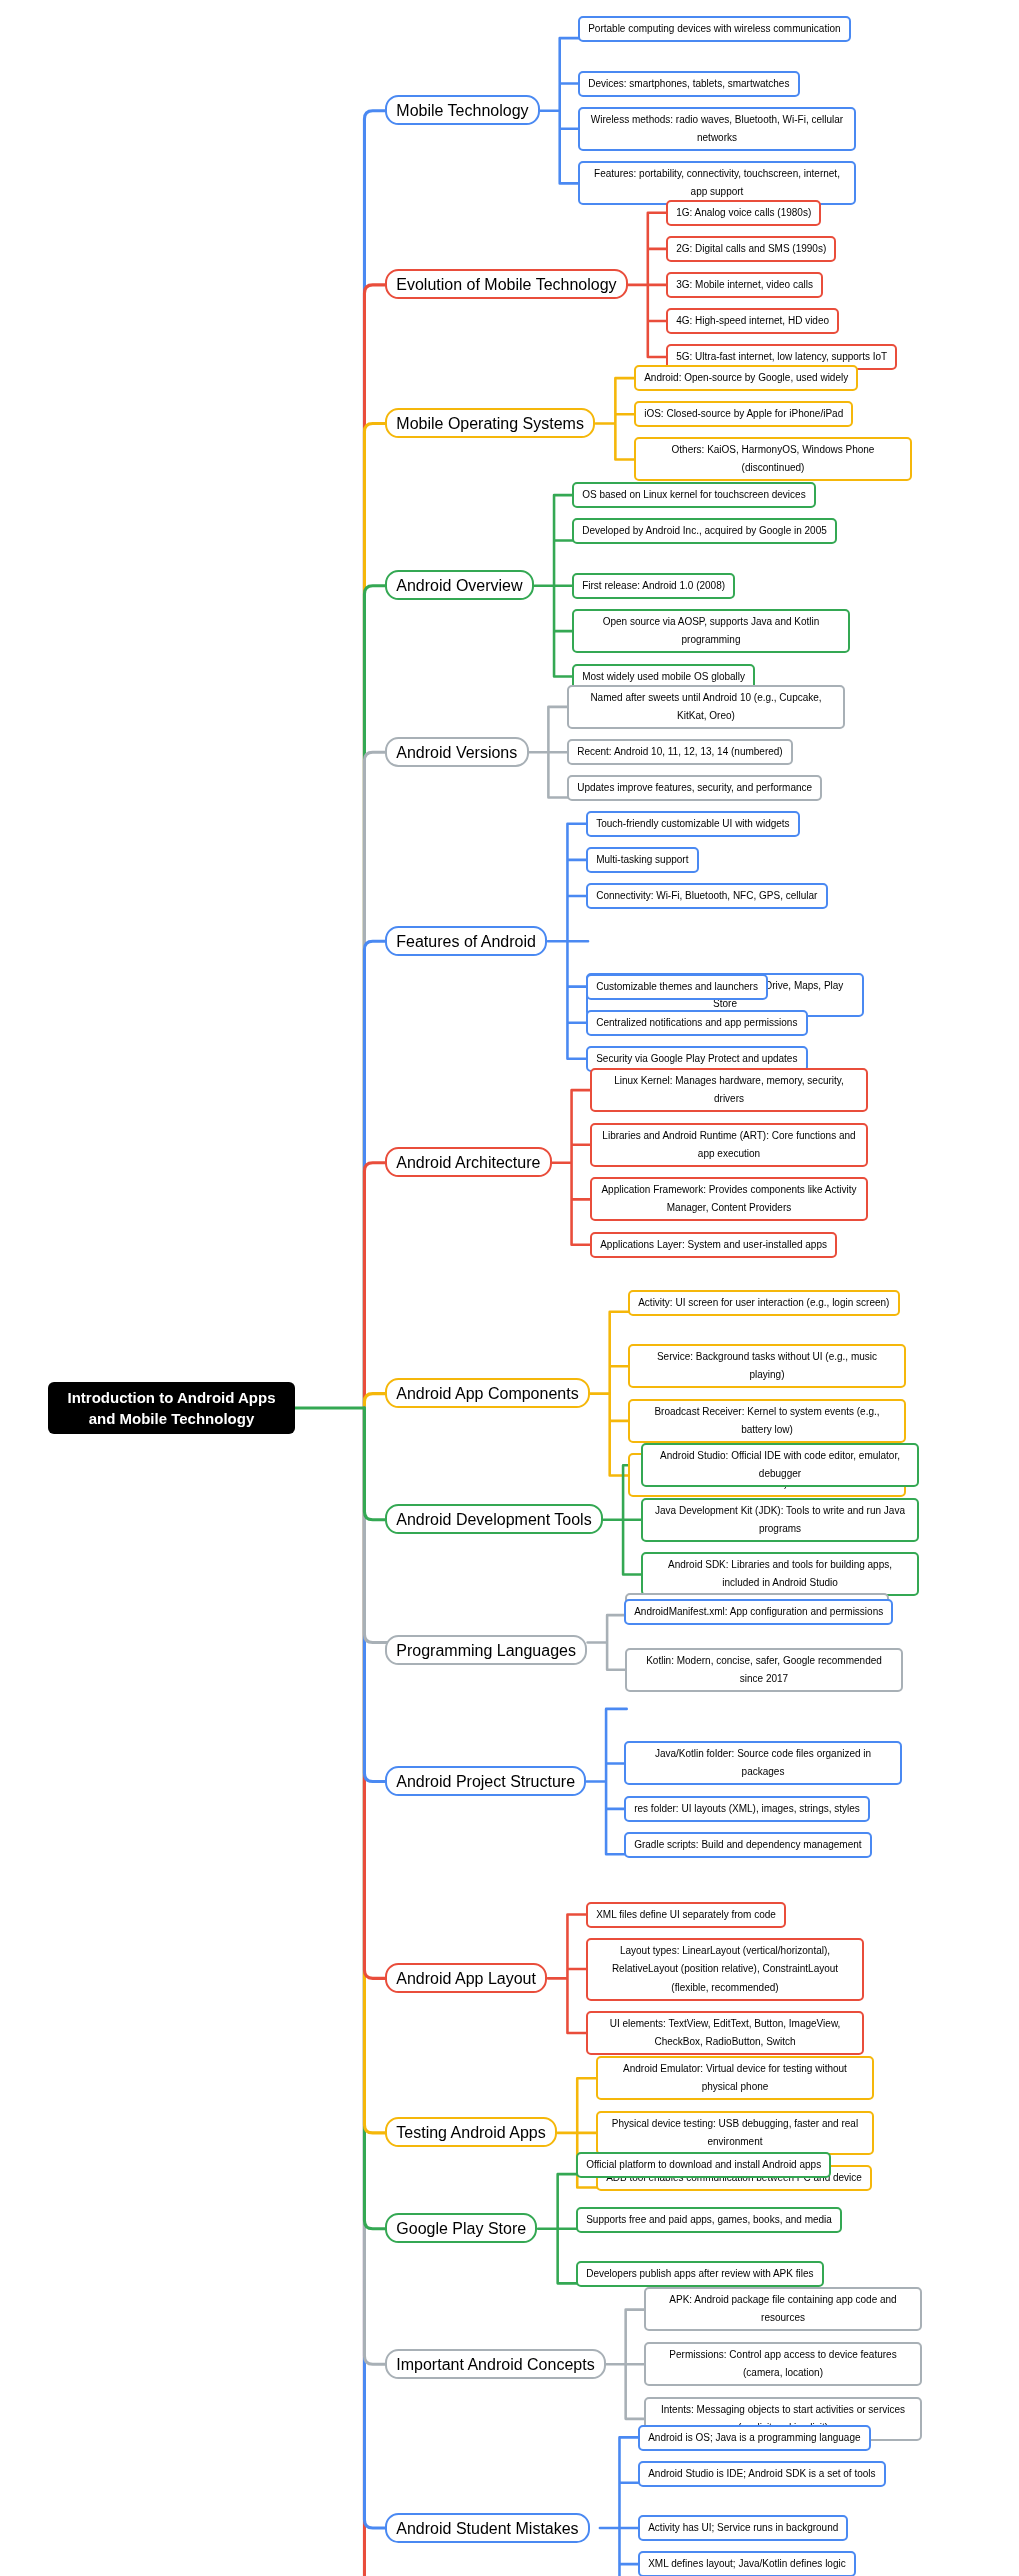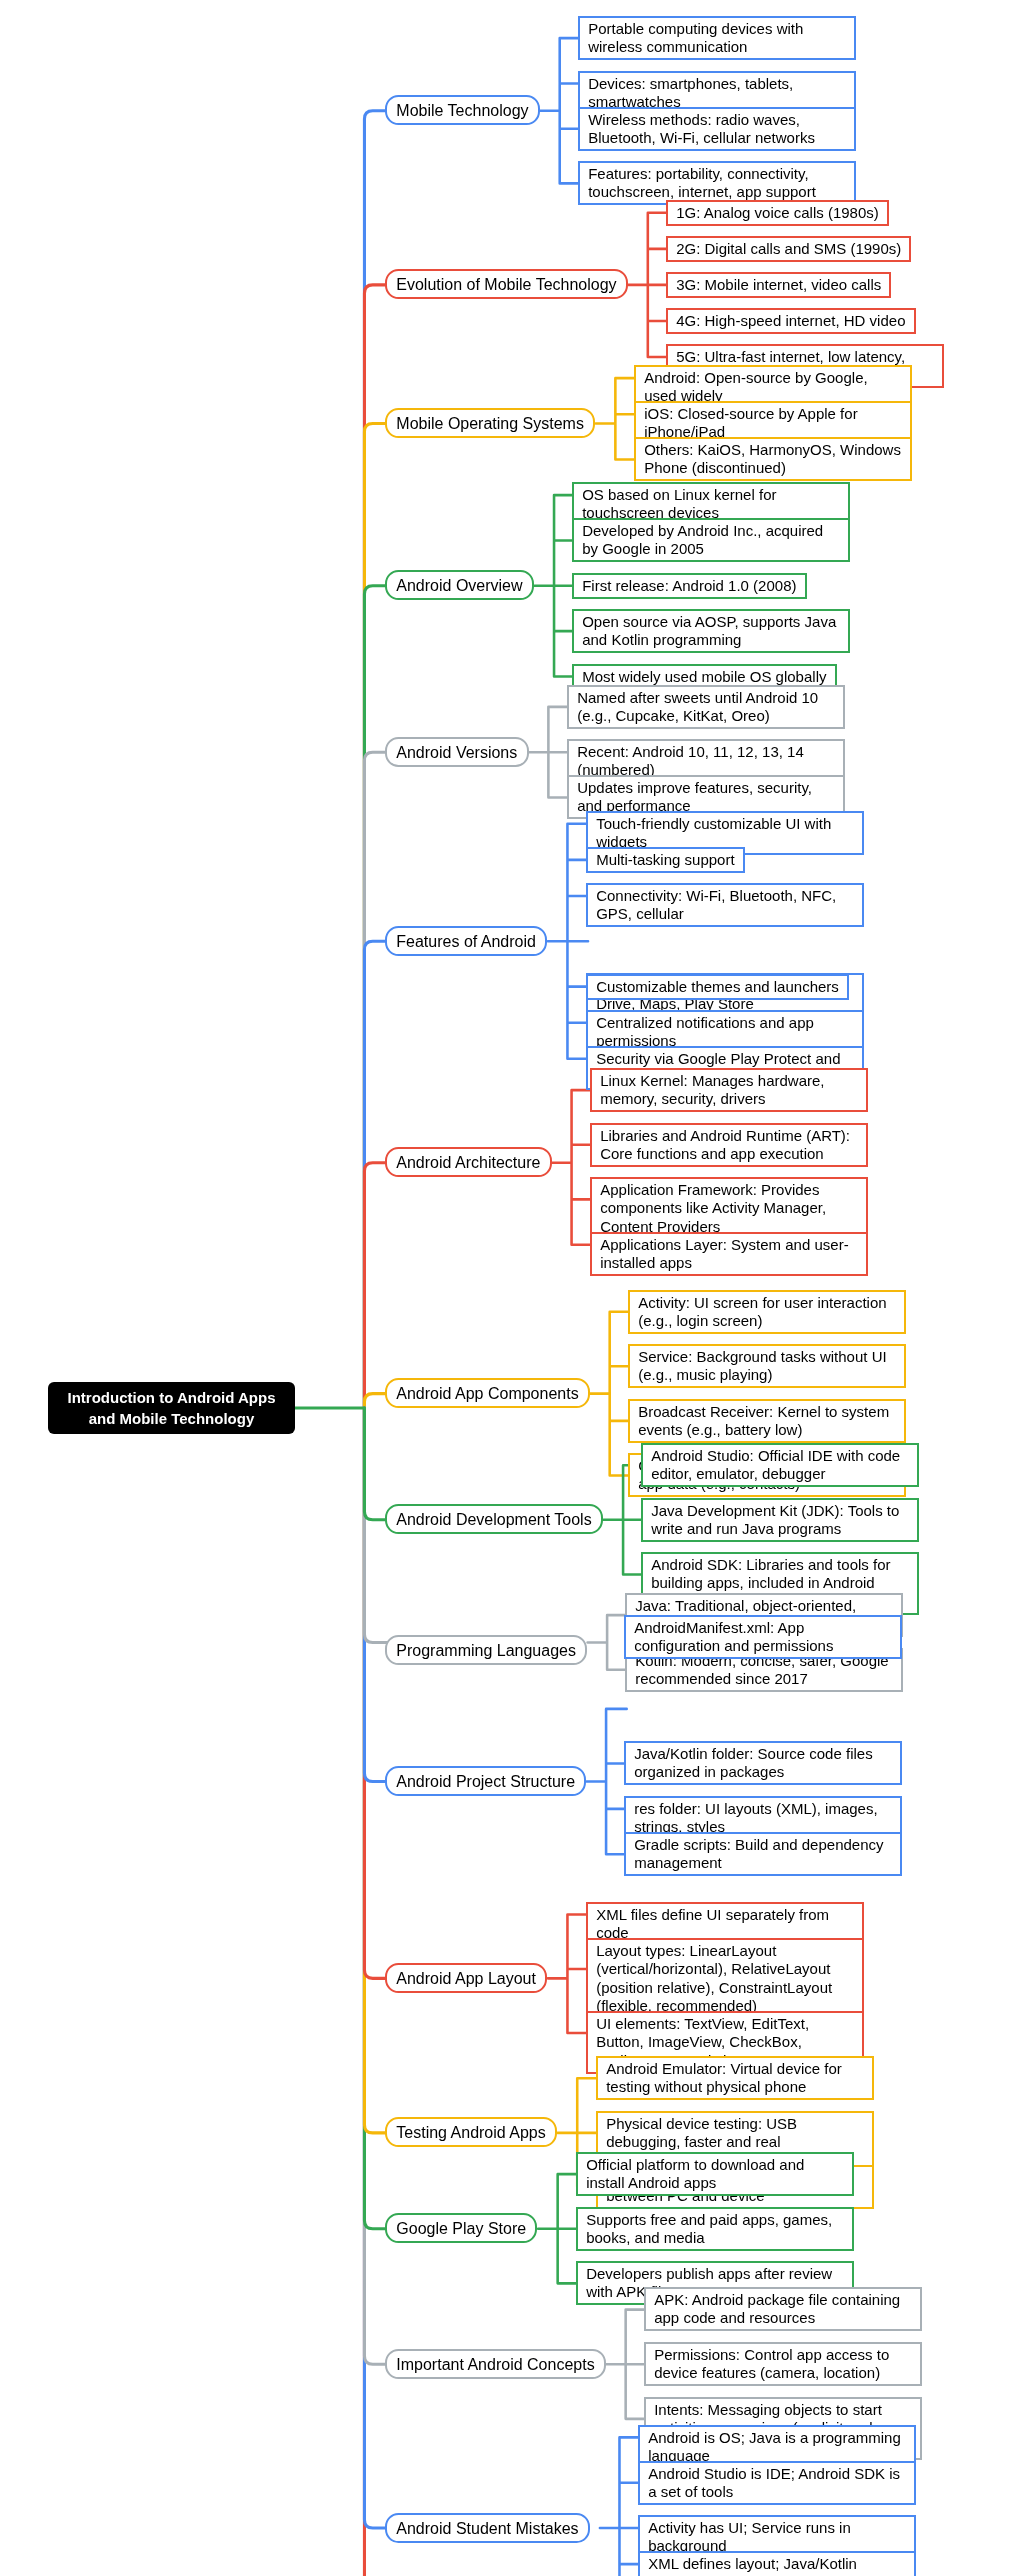--- a/index.html
+++ b/index.html
@@ -12,22 +12,22 @@
   #central-node{
     left:48px;top:1382px;max-width:247px;
     background:#000000;color:#ffffff;font-weight:bold;font-size:15px;line-height:21.6px;
     text-align:center;padding:4.6px 9.3px;border-radius:6px;
   }
   .branch{
     font-size:16px;line-height:23px;white-space:nowrap;color:#000000;
     padding:1.5px 9.3px;border:2.6px solid;border-radius:13.4px;text-align:center;
   }
   .leaf{
-    font-size:15px;line-height:18.5px;color:#000000;max-width:278px;
-    padding:1.5px 8.2px;border:2.1px solid;border-radius:0;
+    font-size:10px;line-height:18.5px;color:#000000;max-width:278px;
+    padding:1.5px 8.2px;border:2.1px solid;border-radius:5px;text-align:center;
     width:max-content;
   }
 </style>
 </head>
 <body>
 
 <div id="canvas">
   <svg id="connectors" width="1020" height="2814" viewBox="0 0 1979 5462">
       <path d="M 707 2733 V 231 Q 707 215 723 215 H 752" fill="none" stroke="#4a89f2" stroke-width="6" stroke-linecap="round"></path>
       <path d="M 707 2733 V 569 Q 707 553 723 553 H 752" fill="none" stroke="#e94d3b" stroke-width="6" stroke-linecap="round"></path>
@@ -112,21 +112,21 @@
       <div class="node leaf" style="border-color: rgb(245, 183, 10); left: 628px; top: 1399px;">Broadcast Receiver: Kernel to system events (e.g., battery low)</div>
       <div class="node leaf" style="border-color: rgb(245, 183, 10); left: 628px; top: 1453px;">Content Provider: Manages shared app data (e.g., contacts)</div>
       <div class="node branch" style="border-color: rgb(52, 168, 83); left: 385px; top: 1504px;">Android Development Tools</div>
       <div class="node leaf" style="border-color: rgb(52, 168, 83); left: 641px; top: 1443px;">Android Studio: Official IDE with code editor, emulator, debugger</div>
       <div class="node leaf" style="border-color: rgb(52, 168, 83); left: 641px; top: 1498px;">Java Development Kit (JDK): Tools to write and run Java programs</div>
       <div class="node leaf" style="border-color: rgb(52, 168, 83); left: 641px; top: 1552px;">Android SDK: Libraries and tools for building apps, included in Android Studio</div>
       <div class="node branch" style="border-color: rgb(168, 176, 182); left: 385px; top: 1627px; margin-top: 8px;">Programming Languages</div>
       <div class="node leaf" style="border-color: rgb(168, 176, 182); left: 625px; top: 1593px;">Java: Traditional, object-oriented, platform independent</div>
       <div class="node leaf" style="border-color: rgb(168, 176, 182); left: 625px; top: 1648px;">Kotlin: Modern, concise, safer, Google recommended since 2017</div>
       <div class="node branch" style="border-color: rgb(74, 137, 242); left: 385px; top: 1766px;">Android Project Structure</div>
-      <div class="node leaf" style="border-color: rgb(74, 137, 242); left: 624px; top: 1599px; margin-top: 16px;">AndroidManifest.xml: App configuration and permissions</div>
+      <div class="node leaf" style="border-color: rgb(74, 137, 242); left: 624px; top: 1599px;">AndroidManifest.xml: App configuration and permissions</div>
       <div class="node leaf" style="border-color: rgb(74, 137, 242); left: 624px; top: 1741px;">Java/Kotlin folder: Source code files organized in packages</div>
       <div class="node leaf" style="border-color: rgb(74, 137, 242); left: 624px; top: 1796px;">res folder: UI layouts (XML), images, strings, styles</div>
       <div class="node leaf" style="border-color: rgb(74, 137, 242); left: 624px; top: 1832px;">Gradle scripts: Build and dependency management</div>
       <div class="node branch" style="border-color: rgb(233, 77, 59); left: 385px; top: 1963px;">Android App Layout</div>
       <div class="node leaf" style="border-color: rgb(233, 77, 59); left: 586px; top: 1902px;">XML files define UI separately from code</div>
       <div class="node leaf" style="border-color: rgb(233, 77, 59); left: 586px; top: 1938px;">Layout types: LinearLayout (vertical/horizontal), RelativeLayout (position relative), ConstraintLayout (flexible, recommended)</div>
       <div class="node leaf" style="border-color: rgb(233, 77, 59); left: 586px; top: 2011px;">UI elements: TextView, EditText, Button, ImageView, CheckBox, RadioButton, Switch</div>
       <div class="node branch" style="border-color: rgb(245, 183, 10); left: 385px; top: 2117px;">Testing Android Apps</div>
       <div class="node leaf" style="border-color: rgb(245, 183, 10); left: 596px; top: 2056px;">Android Emulator: Virtual device for testing without physical phone</div>
       <div class="node leaf" style="border-color: rgb(245, 183, 10); left: 596px; top: 2111px;">Physical device testing: USB debugging, faster and real environment</div>

